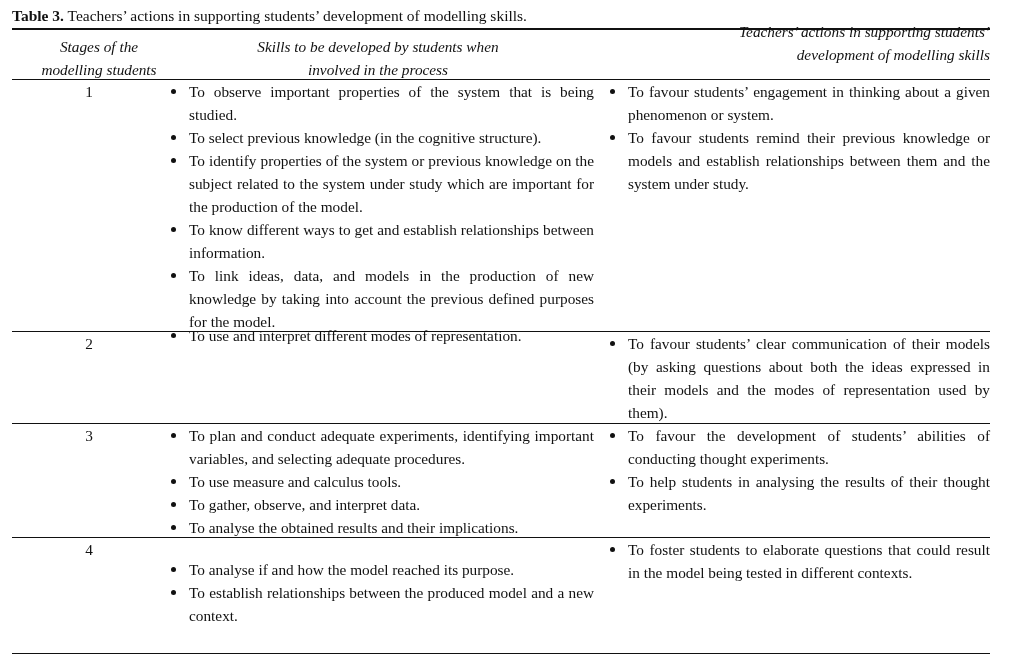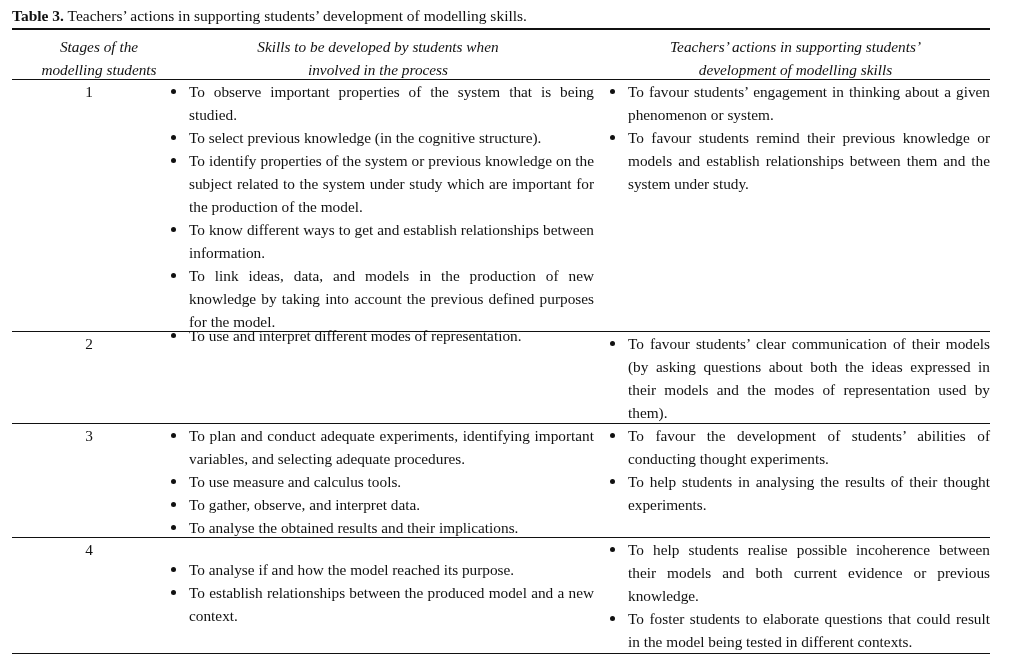--- a/index.html
+++ b/index.html
@@ -84,21 +84,21 @@
 <div class="rule thick" style="top:28px;"></div>
 
 <div class="cell hdr" style="left:24px; top:35px; width:150px;">
   <div>Stages of the</div>
   <div>modelling students</div>
 </div>
 <div class="cell hdr" style="left:162px; top:35px; width:432px;">
   <div>Skills to be developed by students when</div>
   <div>involved in the process</div>
 </div>
-<div class="cell hdr" style="left:601px; top:35px; width:389px;">
+<div class="cell hdr" style="left:601px; top:20px; width:389px;text-align:right;">
   <div>Teachers’ actions in supporting students’</div>
   <div>development of modelling skills</div>
 </div>
 
 <div class="rule thin" style="top:79px;"></div>
 
 <div class="cell stage" style="top:80px;">1</div>
 <ul class="cell col2 bullets" style="top:80px;">
   <li>To observe important properties of the system that is being studied.</li>
   <li>To select previous knowledge (in the cognitive structure).</li>
@@ -136,17 +136,16 @@
 </ul>
 
 <div class="rule thin" style="top:537px;"></div>
 
 <div class="cell stage" style="top:538px;">4</div>
 <ul class="cell col2 bullets" style="top:558px;">
   <li>To analyse if and how the model reached its purpose.</li>
   <li>To establish relationships between the produced model and a new context.</li>
 </ul>
 <ul class="cell col3 bullets" style="top:538px;">
-  <li>To help students realise possible incoherence between their models and both current evidence or previous knowledge.</li>
   <li>To foster students to elaborate questions that could result in the model being tested in different contexts.</li>
 </ul>
 
 <div class="rule thin" style="top:653px;"></div>
 
 </body></html>

